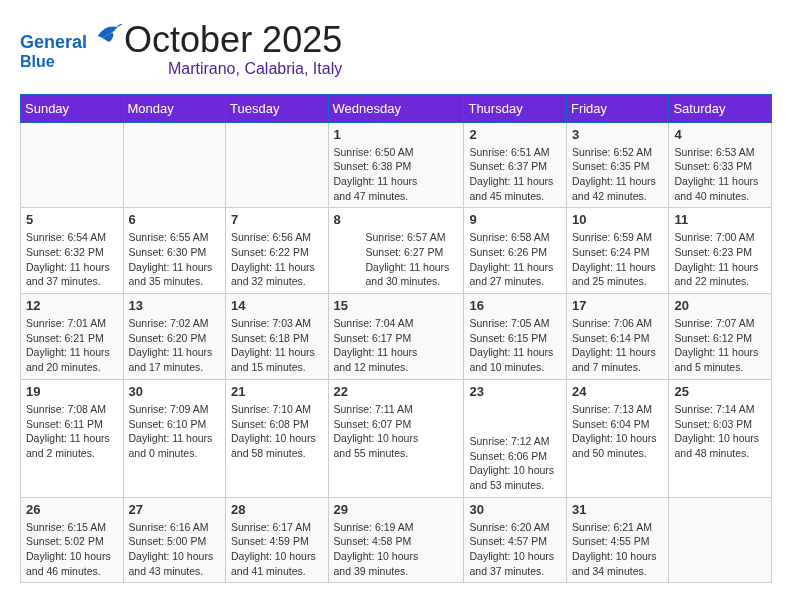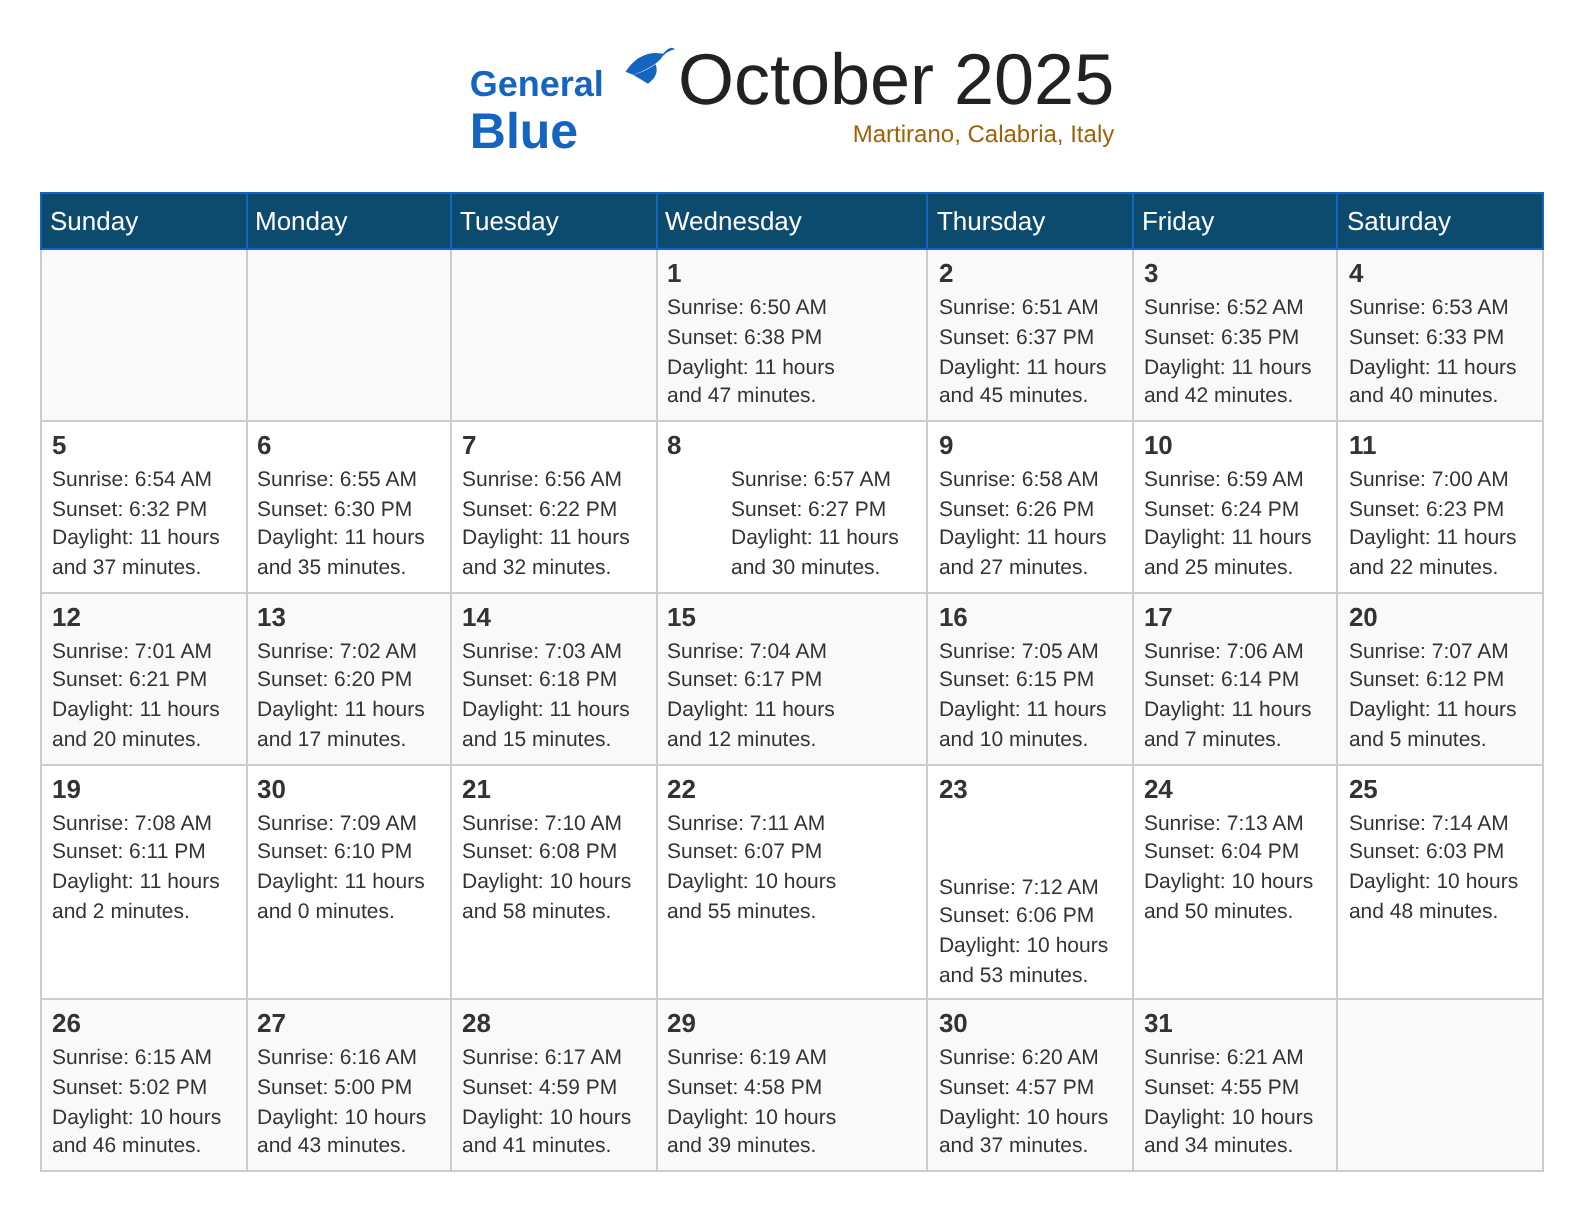--- a/index.html
+++ b/index.html
@@ -5,21 +5,21 @@
     * { box-sizing: border-box; margin: 0; padding: 0; }
     body {
       font-family: Arial, sans-serif;
       background: #fff;
       width: 792px;
       min-height: 612px;
       padding: 20px;
     }
     .header {
       display: flex;
-      justify-content: center;
+      justify-content: flex-start;
       align-items: flex-start;
       margin-bottom: 16px;
     }
     .logo {
       display: flex;
       align-items: center;
     }
     .logo-text {
       font-size: 18px;
       font-weight: bold;
@@ -37,30 +37,30 @@
     .title-block {
       text-align: right;
     }
     .month-title {
       font-size: 36px;
       font-weight: 300;
       color: #222;
       line-height: 1.1;
     }
     .location {
-      font-size: 12px;
-      color: #a16207;
+      font-size: 16px;
+      color: #4c1d95;
     }
     table {
       width: 100%;
       border-collapse: collapse;
       font-size: 11px;
     }
     thead tr {
-      background-color: #0c4a6e;
+      background-color: #6d28d9;
       color: #fff;
     }
     thead th {
       padding: 6px 4px;
       text-align: left;
       font-size: 13px;
       font-weight: normal;
       border: 1px solid #1565c0;
     }
     tbody tr {
@@ -98,21 +98,21 @@
 <div class="header">
   <div class="logo">
     <div>
       <div class="logo-text">
         <span>General</span>
         <svg class="logo-bird" viewBox="0 0 40 35">
           <path d="M5 20 Q15 5 30 8 Q35 2 38 5 Q32 6 28 12 Q22 18 10 22 Z" fill="#1565c0"></path>
           <path d="M10 22 Q18 20 25 15 Q28 22 20 28 Z" fill="#1565c0"></path>
         </svg>
       </div>
-      <div class="logo-text" style="color:#1565c0; font-size:25px;">Blue</div>
+      <div class="logo-text" style="color:#1565c0; font-size:16px;">Blue</div>
     </div>
   </div>
   <div class="title-block">
     <div class="month-title">October 2025</div>
     <div class="location">Martirano, Calabria, Italy</div>
   </div>
 </div>
 
 <table>
   <thead>

